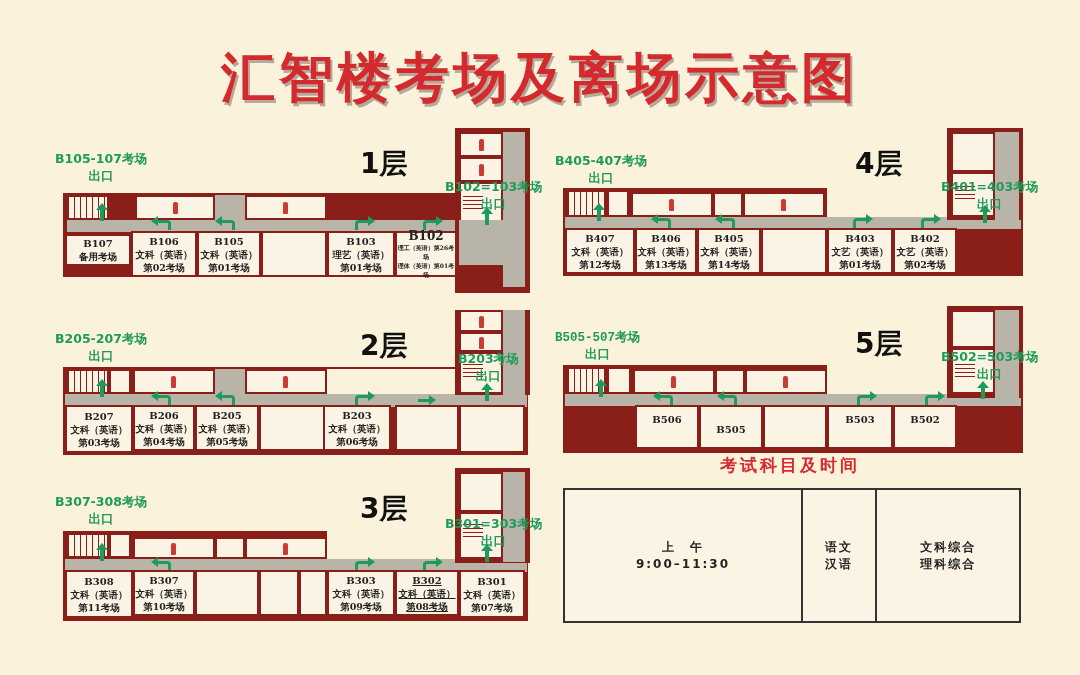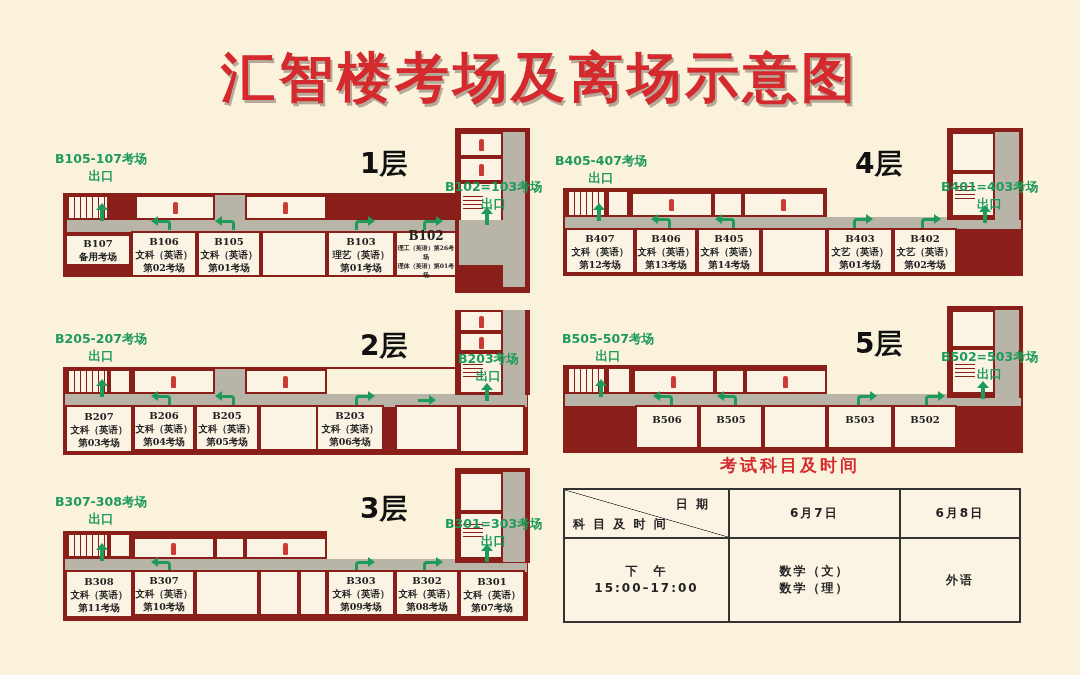--- a/index.html
+++ b/index.html
@@ -201,21 +201,21 @@
     <span class="code">B206</span>
     <span>文科（英语）</span>
     <span>第04考场</span>
   </div>
   <div class="room" style="left:140px; top:100px; width:64px; height:46px;">
     <span class="code">B205</span>
     <span>文科（英语）</span>
     <span>第05考场</span>
   </div>
   <div class="room" style="left:204px; top:100px; width:68px; height:46px;"></div>
-  <div class="room" style="left:261px; top:100px; width:68px; height:46px;">
+  <div class="room" style="left:268px; top:100px; width:68px; height:46px;">
     <span class="code">B203</span>
     <span>文科（英语）</span>
     <span>第06考场</span>
   </div>
   <div class="room" style="left:340px; top:100px; width:64px; height:46px;"></div>
   <div class="room" style="left:404px; top:100px; width:66px; height:48px;"></div>
   <div class="wall" style="left:400px; top:5px; width:75px; height:85px;"></div>
   <div class="wc" style="left:404px; top:5px; width:44px; height:22px;">
       <span class="person" style="left:18px; top:4px;"></span>
     </div>
@@ -266,21 +266,21 @@
     <span>第10考场</span>
   </div>
   <div class="room" style="left:140px; top:105px; width:64px; height:46px;"></div>
   <div class="room" style="left:204px; top:105px; width:40px; height:46px;"></div>
   <div class="room" style="left:244px; top:105px; width:28px; height:46px;"></div>
   <div class="room" style="left:272px; top:105px; width:68px; height:46px;">
     <span class="code">B303</span>
     <span>文科（英语）</span>
     <span>第09考场</span>
   </div>
-  <div class="room" style="left:340px; top:105px; width:64px; height:46px;">
+  <div class="room" style="left:340px; top:105px; width:64px; height:46px;text-decoration:underline;">
     <span class="code">B302</span>
     <span>文科（英语）</span>
     <span>第08考场</span>
   </div>
   <div class="room" style="left:404px; top:105px; width:66px; height:48px;">
     <span class="code">B301</span>
     <span>文科（英语）</span>
     <span>第07考场</span>
   </div>
   <div class="wall" style="left:400px; top:3px; width:75px; height:95px;"></div>
@@ -353,21 +353,21 @@
   <div class="corridor" style="left:440px; top:7px; width:24px; height:90px;"></div>
   <div class="arrow-up" style="left:428px; top:86px;"></div>
   <div class="exit-label" style="left:386px; top:53px;">
     <span class="small">B401=403考场</span>
     <span class="small">出口</span>
   </div>
 </div>
 
 <div class="floor" style="left:555px; top:303px;">
   <div class="floor-label" style="left:300px; top:22px;">5层</div>
-  <div class="exit-label" style="left:7px; top:27px;">
+  <div class="exit-label" style="left:0; top:27px;font-family:Liberation Mono, monospace;">
     <span class="small">B505-507考场</span>
     <span class="small">出口</span>
   </div>
   <div class="wall" style="left:8px; top:62px; width:460px; height:88px;"></div>
   <div class="stairs" style="left:12px; top:64px; width:40px; height:27px;"></div>
   <div class="room" style="left:52px; top:64px; width:24px; height:27px;"></div>
   <div class="wc" style="left:78px; top:66px; width:82px; height:25px;">
       <span class="person" style="left:36px; top:5px;"></span>
     </div>
   <div class="room" style="left:160px; top:66px; width:30px; height:25px;"></div>
@@ -377,21 +377,21 @@
   <div class="room" style="left:272px; top:62px; width:128px; height:29px; border:none; background:#fbf2dc;"></div>
   <div class="corridor" style="left:10px; top:91px; width:456px; height:12px;"></div>
   <div class="arrow-up" style="left:44px; top:82px;"></div>
   <div class="turn-left" style="left:104px; top:92px;"></div>
   <div class="turn-left" style="left:168px; top:92px;"></div>
   <div class="turn-right" style="left:302px; top:92px;"></div>
   <div class="turn-right" style="left:370px; top:92px;"></div>
   <div class="room" style="left:80px; top:102px; width:64px; height:44px; justify-content:flex-start; padding-top:6px;">
     <span class="code">B506</span>
   </div>
-  <div class="room" style="left:144px; top:102px; width:64px; height:44px; justify-content:flex-start; padding-top:6px;">
+  <div class="room" style="left:144px; top:102px; width:64px; height:44px; justify-content:flex-start; padding-top:16px;">
     <span class="code">B505</span>
   </div>
   <div class="room" style="left:208px; top:102px; width:64px; height:44px;"></div>
   <div class="room" style="left:272px; top:102px; width:66px; height:44px; justify-content:flex-start; padding-top:6px;">
     <span class="code">B503</span>
   </div>
   <div class="room" style="left:338px; top:102px; width:64px; height:44px; justify-content:flex-start; padding-top:6px;">
     <span class="code">B502</span>
   </div>
   <div class="wall" style="left:392px; top:3px; width:76px; height:92px;"></div>
@@ -403,35 +403,28 @@
   <div class="arrow-up" style="left:426px; top:84px;"></div>
   <div class="exit-label" style="left:386px; top:45px;">
     <span class="small">B502=503考场</span>
     <span class="small">出口</span>
   </div>
 </div>
 
 <div class="schedule-title">考试科目及时间</div>
 <table class="schedule">
   <tbody>
-      <tr>
-    <td class="diag">
-      <span class="top">日 期</span>
-      <span class="bottom">科 目 及 时 间</span>
-    </td>
-    <td>6月7日</td>
-    <td>6月8日</td>
-  </tr>
   <tr>
     <td>
-      <div>下　午</div>
-      <div>15:00–17:00</div>
+      <div>上　午</div>
+      <div>9:00–11:30</div>
     </td>
     <td>
-      <div>数学（文）</div>
-      <div>数学（理）</div>
+      <div>语文</div>
+      <div>汉语</div>
     </td>
     <td>
-      <div>外语</div>
+      <div>文科综合</div>
+      <div>理科综合</div>
     </td>
   </tr>
 </tbody>
   </table>
 
 </body></html>

